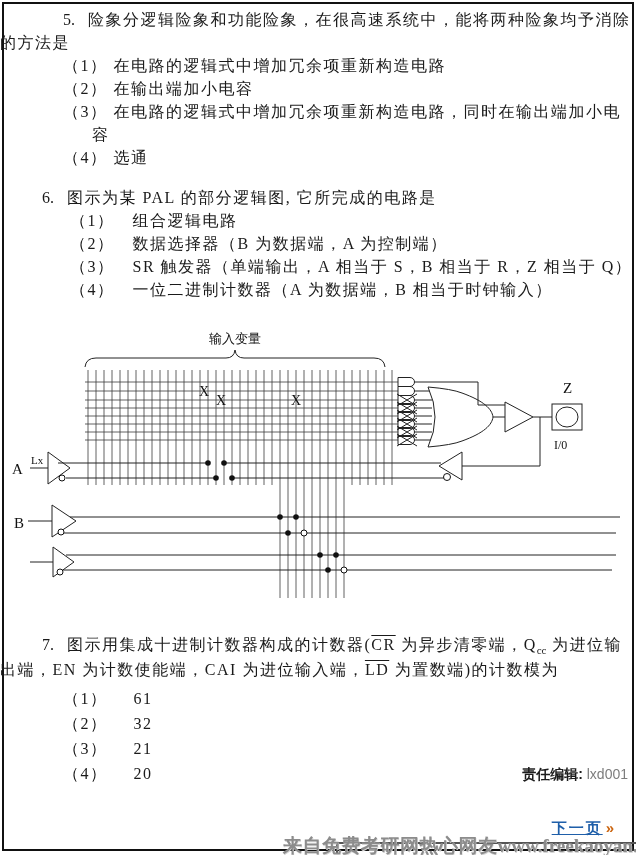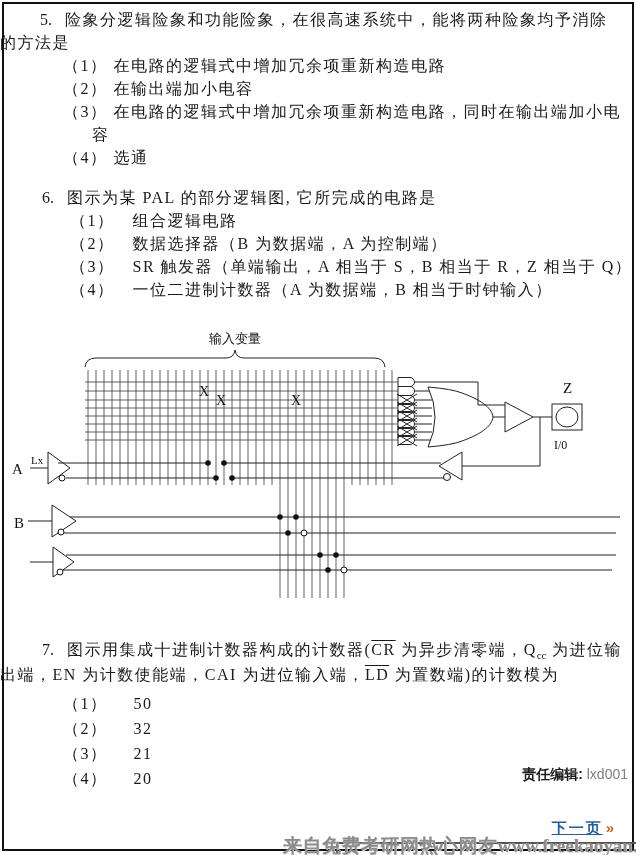--- a/index.html
+++ b/index.html
@@ -1,23 +1,23 @@
 <!DOCTYPE html>
 <html><head>
 <meta charset="utf-8">
 <style>
   html,body{margin:0;padding:0;background:#fff;}
   #page{position:relative;width:636px;height:855px;background:#fff;overflow:hidden;
         font-family:"Liberation Serif","DejaVu Serif",serif;color:#1a1a1a;}
   #frame{position:absolute;left:2px;top:2px;width:628px;height:845px;border:2px solid #111;}
   .block{position:absolute;left:0;width:636px;}
   .line{height:23px;line-height:23px;white-space:nowrap;font-size:16px;letter-spacing:1.5px;}
-  .q7 .line{height:25px;line-height:35px;}
+  .q7 .line{height:25px;line-height:25px;}
   .qnum{margin-right:13px;letter-spacing:0;}
-  .ml28{}.ml42{margin-left:42px}.ml45{margin-left:40px}
+  .ml28{}.ml42{margin-left:42px}.ml45{margin-left:63px}
   .ml63{margin-left:63px}.ml66{margin-left:70px}.ml92{margin-left:92px}
   .gap6{margin-right:6px}.gap18{margin-right:18px}.gap26{margin-right:26px}
   .ov{text-decoration:overline;}
   sub{font-size:11px;letter-spacing:0;}
   #q6{top:186px}
   #q5{top:8px}
   #q7{top:632px}
   .optlist{margin-top:4px;}
   
   #diag{position:absolute;left:0;top:325px;width:636px;height:292px;}
@@ -249,21 +249,21 @@
 
   <div id="q7" class="block q7">
     <div class="line ml42">
       <span class="qnum">7.</span><span>图示用集成十进制计数器构成的计数器(</span><span class="ov">CR</span><span> 为异步清零端，Q</span><sub>cc</sub><span> 为进位输</span>
     </div>
     <div class="line ml28">
       <span>出端，EN 为计数使能端，CAI 为进位输入端，</span><span class="ov">LD</span><span> 为置数端)的计数模为</span>
     </div>
     <div class="optlist">
       <div class="line ml63">
-        <span class="gap26">（1）</span><span>50</span>
+        <span class="gap26">（1）</span><span>61</span>
       </div>
       <div class="line ml63">
         <span class="gap26">（2）</span><span>32</span>
       </div>
       <div class="line ml63">
         <span class="gap26">（3）</span><span>21</span>
       </div>
       <div class="line ml63">
         <span class="gap26">（4）</span><span>20</span>
       </div>

